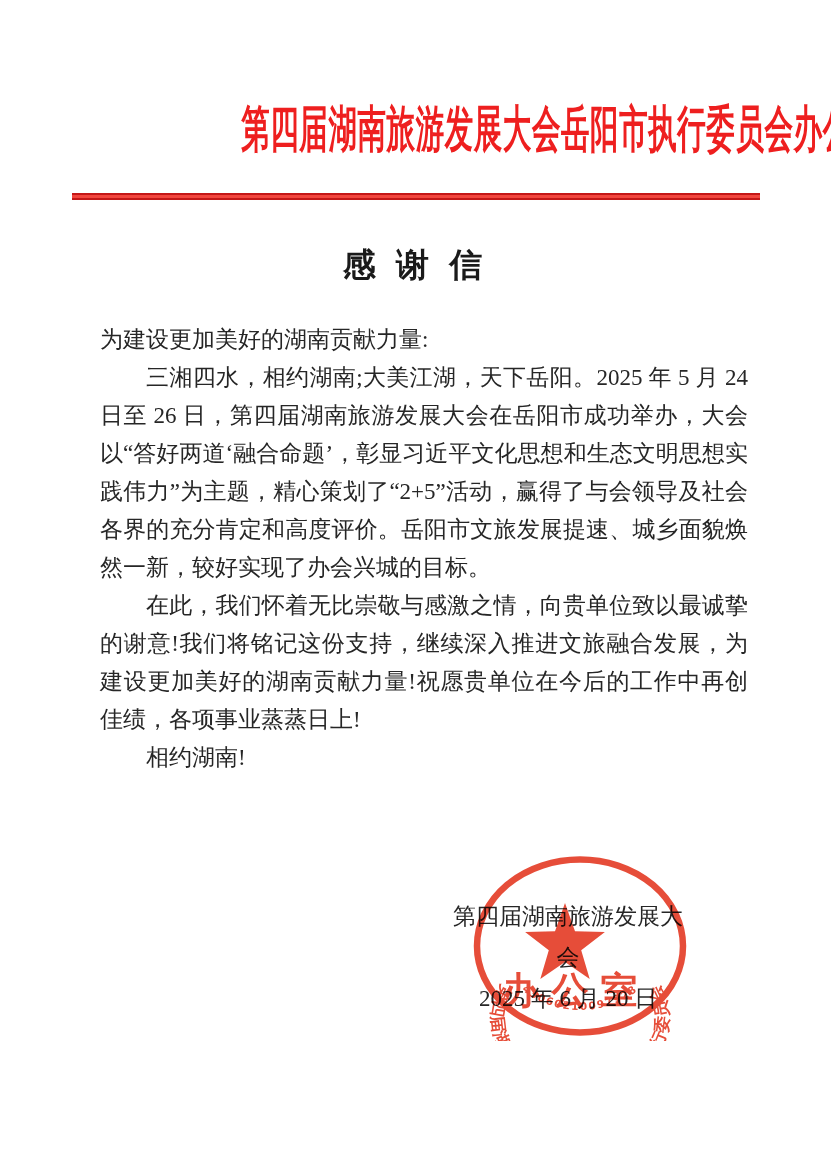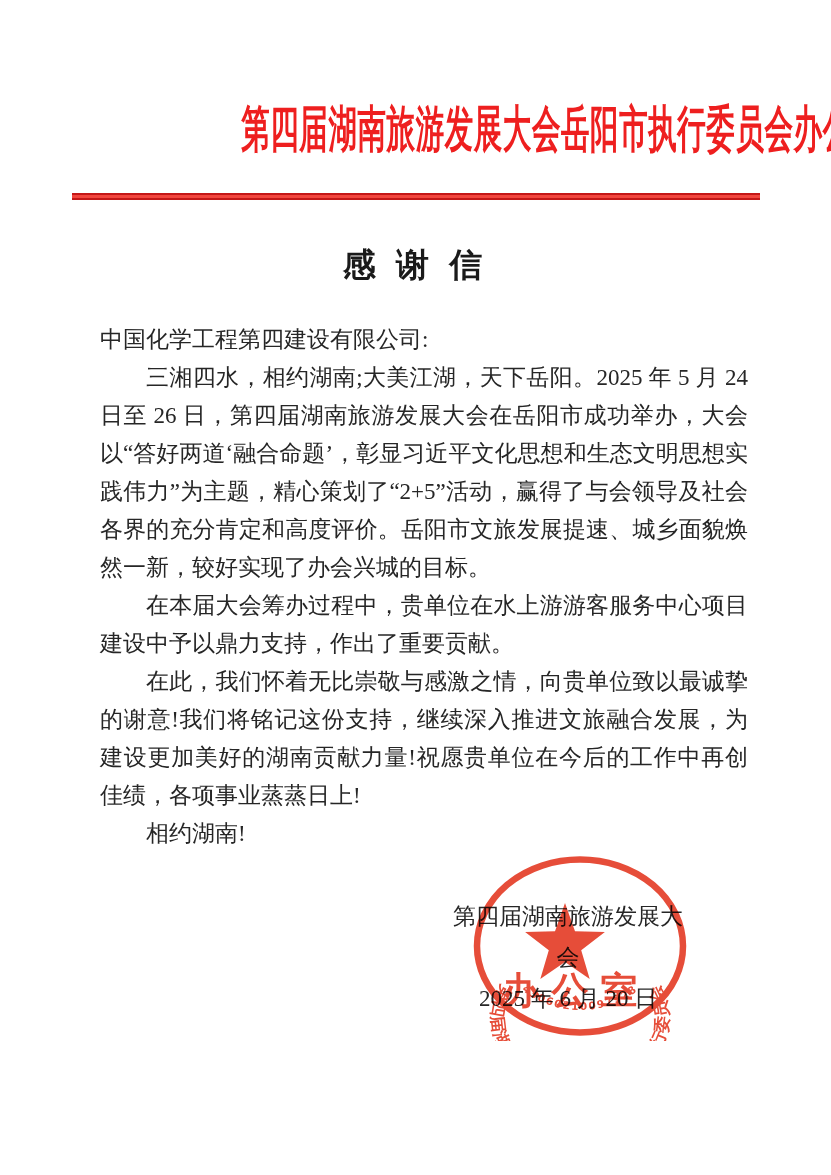--- a/index.html
+++ b/index.html
@@ -74,23 +74,22 @@
 
   <div class="letterhead">
     <span class="org">第四届湖南旅游发展大会岳阳市执行委员会办公室</span>
   </div>
 
   <div class="red-rule"></div>
 
   <div class="letter-title">感 谢 信</div>
 
   <div class="body-text">
-    <p>中国化学工程第四建设有限公司:</p>
+    <p>为建设更加美好的湖南贡献力量:</p>
     <p class="indent">三湘四水，相约湖南;大美江湖，天下岳阳。2025 年 5 月 24 日至 26 日，第四届湖南旅游发展大会在岳阳市成功举办，大会以“答好两道‘融合命题’，彰显习近平文化思想和生态文明思想实践伟力”为主题，精心策划了“2+5”活动，赢得了与会领导及社会各界的充分肯定和高度评价。岳阳市文旅发展提速、城乡面貌焕然一新，较好实现了办会兴城的目标。</p>
-    <p class="indent">在本届大会筹办过程中，贵单位在水上游游客服务中心项目建设中予以鼎力支持，作出了重要贡献。</p>
     <p class="indent">在此，我们怀着无比崇敬与感激之情，向贵单位致以最诚挚的谢意!我们将铭记这份支持，继续深入推进文旅融合发展，为建设更加美好的湖南贡献力量!祝愿贵单位在今后的工作中再创佳绩，各项事业蒸蒸日上!</p>
     <p class="indent">相约湖南!</p>
   </div>
 
   <div class="signature">
     <div>第四届湖南旅游发展大会</div>
     <div>2025 年 6 月 20 日</div>
   </div>
 
   <svg class="seal" viewBox="0 0 220 190" xmlns="http://www.w3.org/2000/svg">

